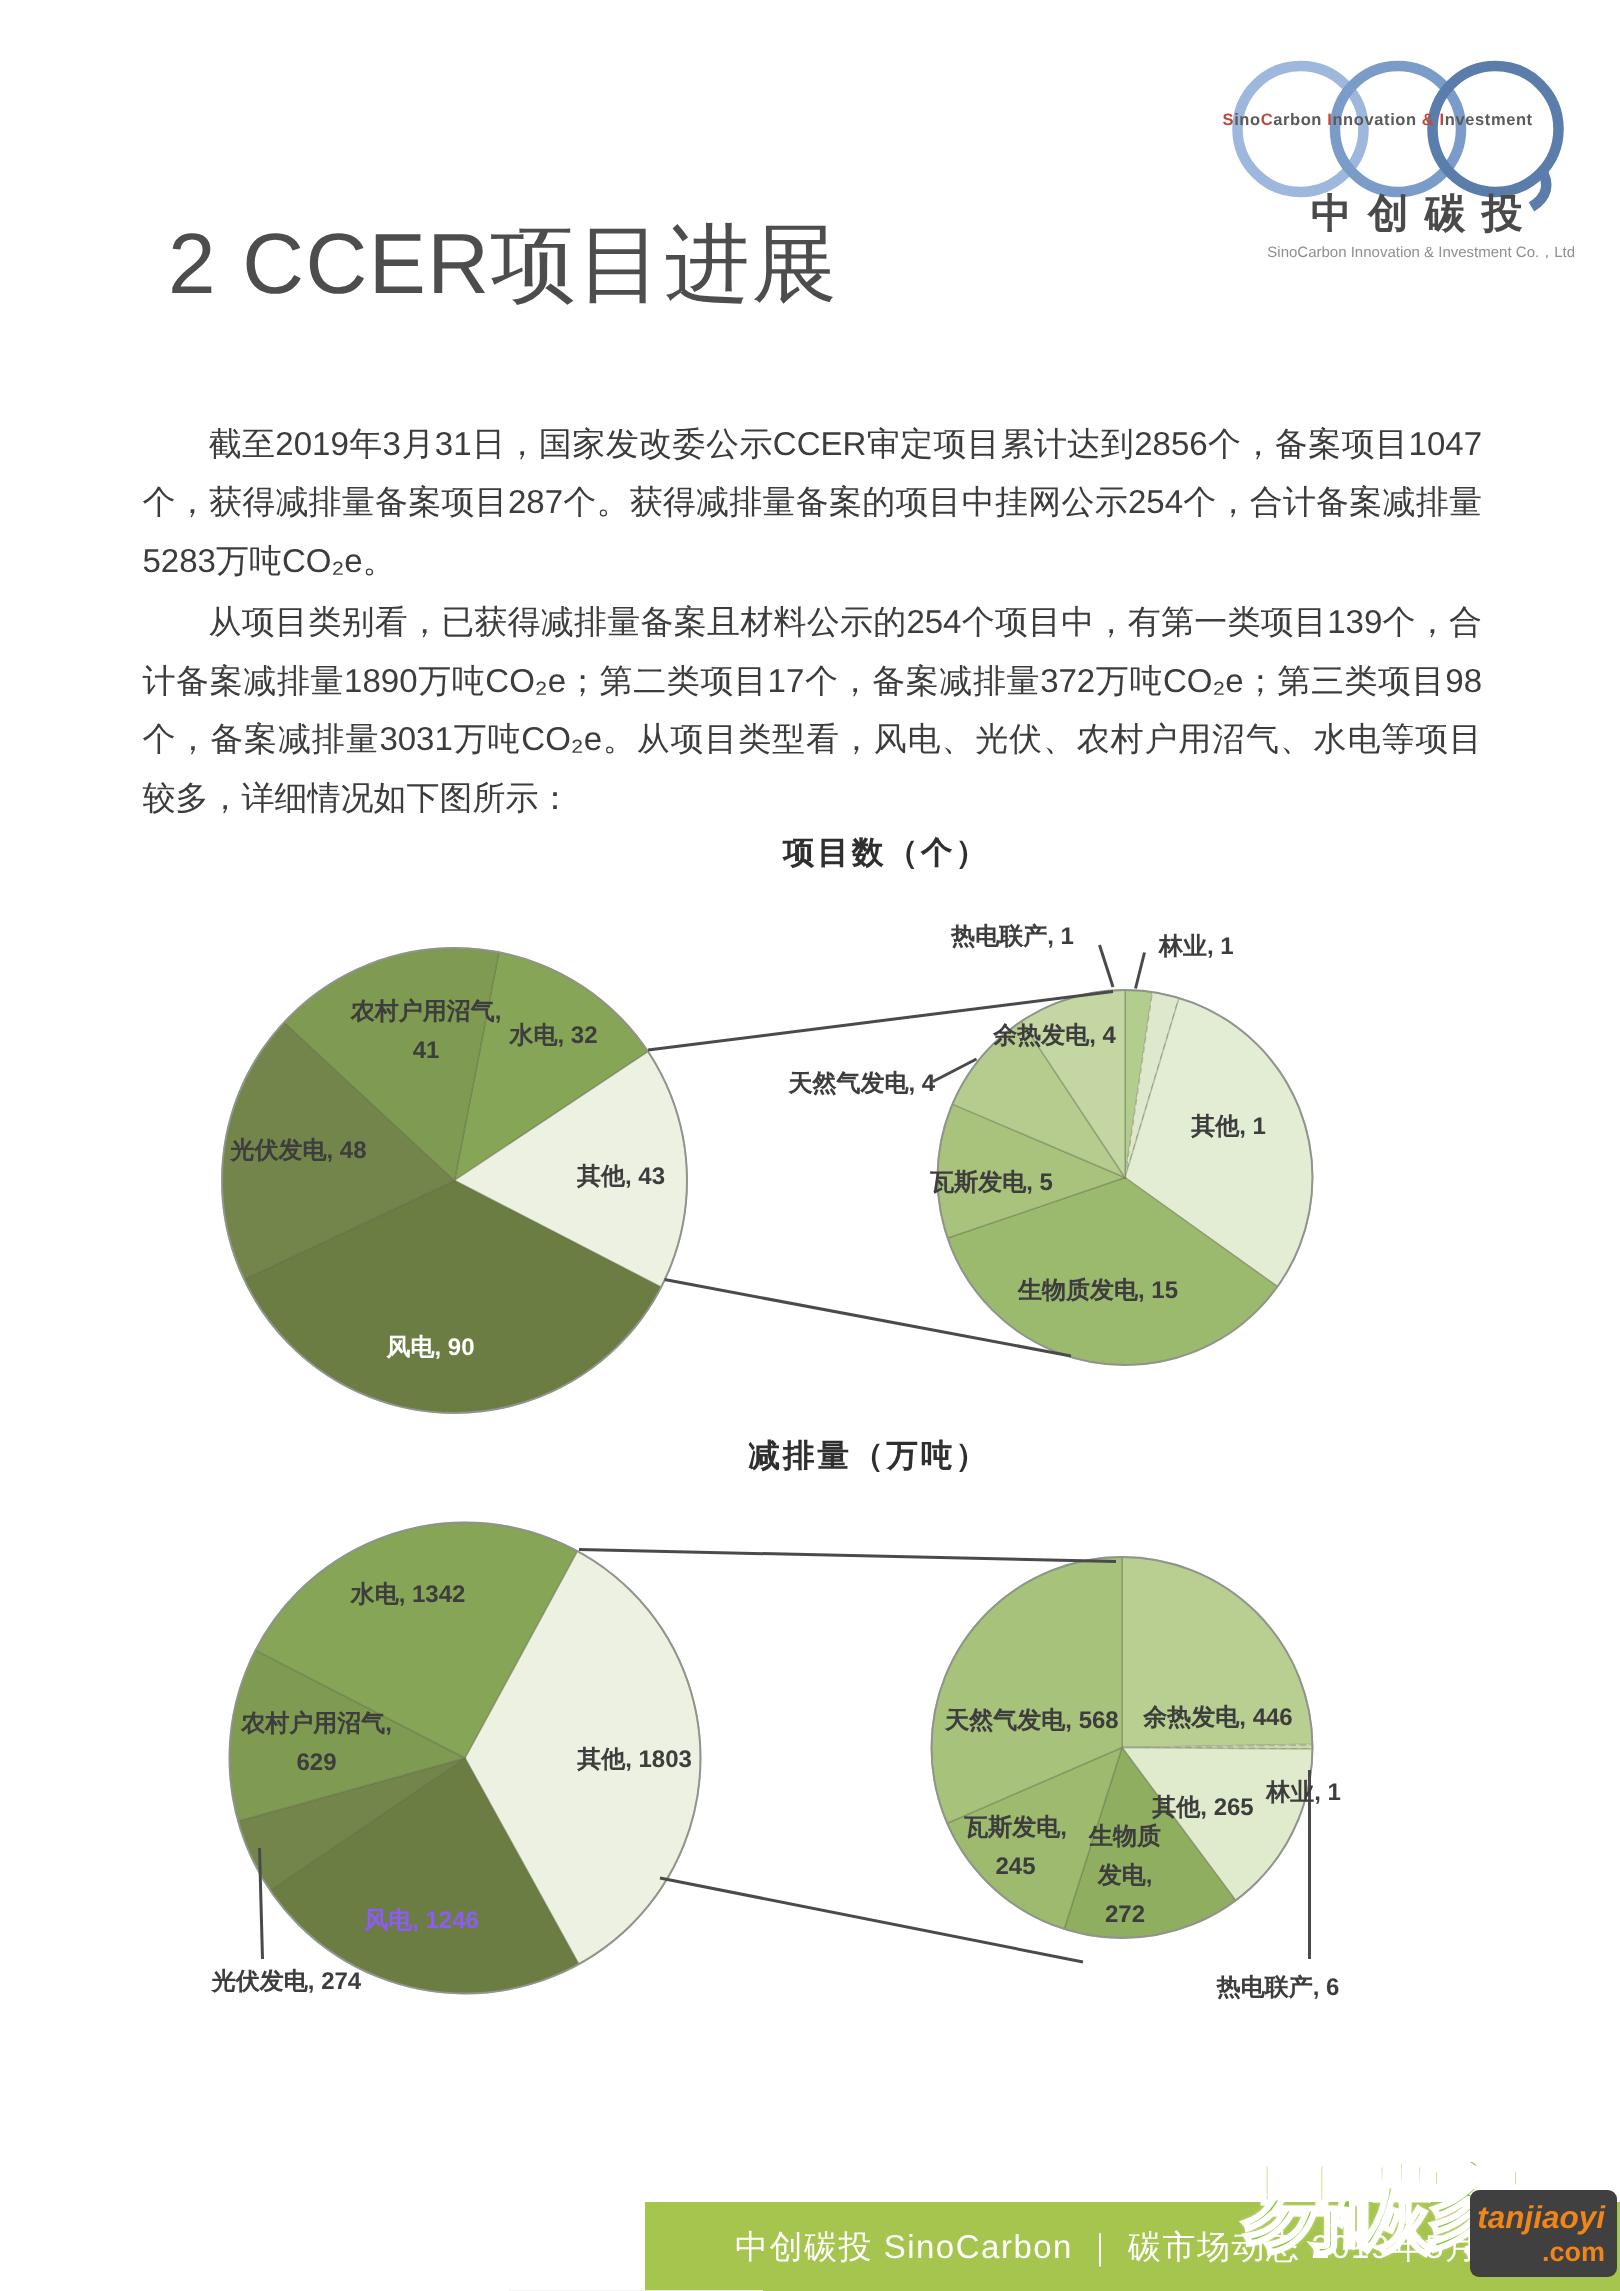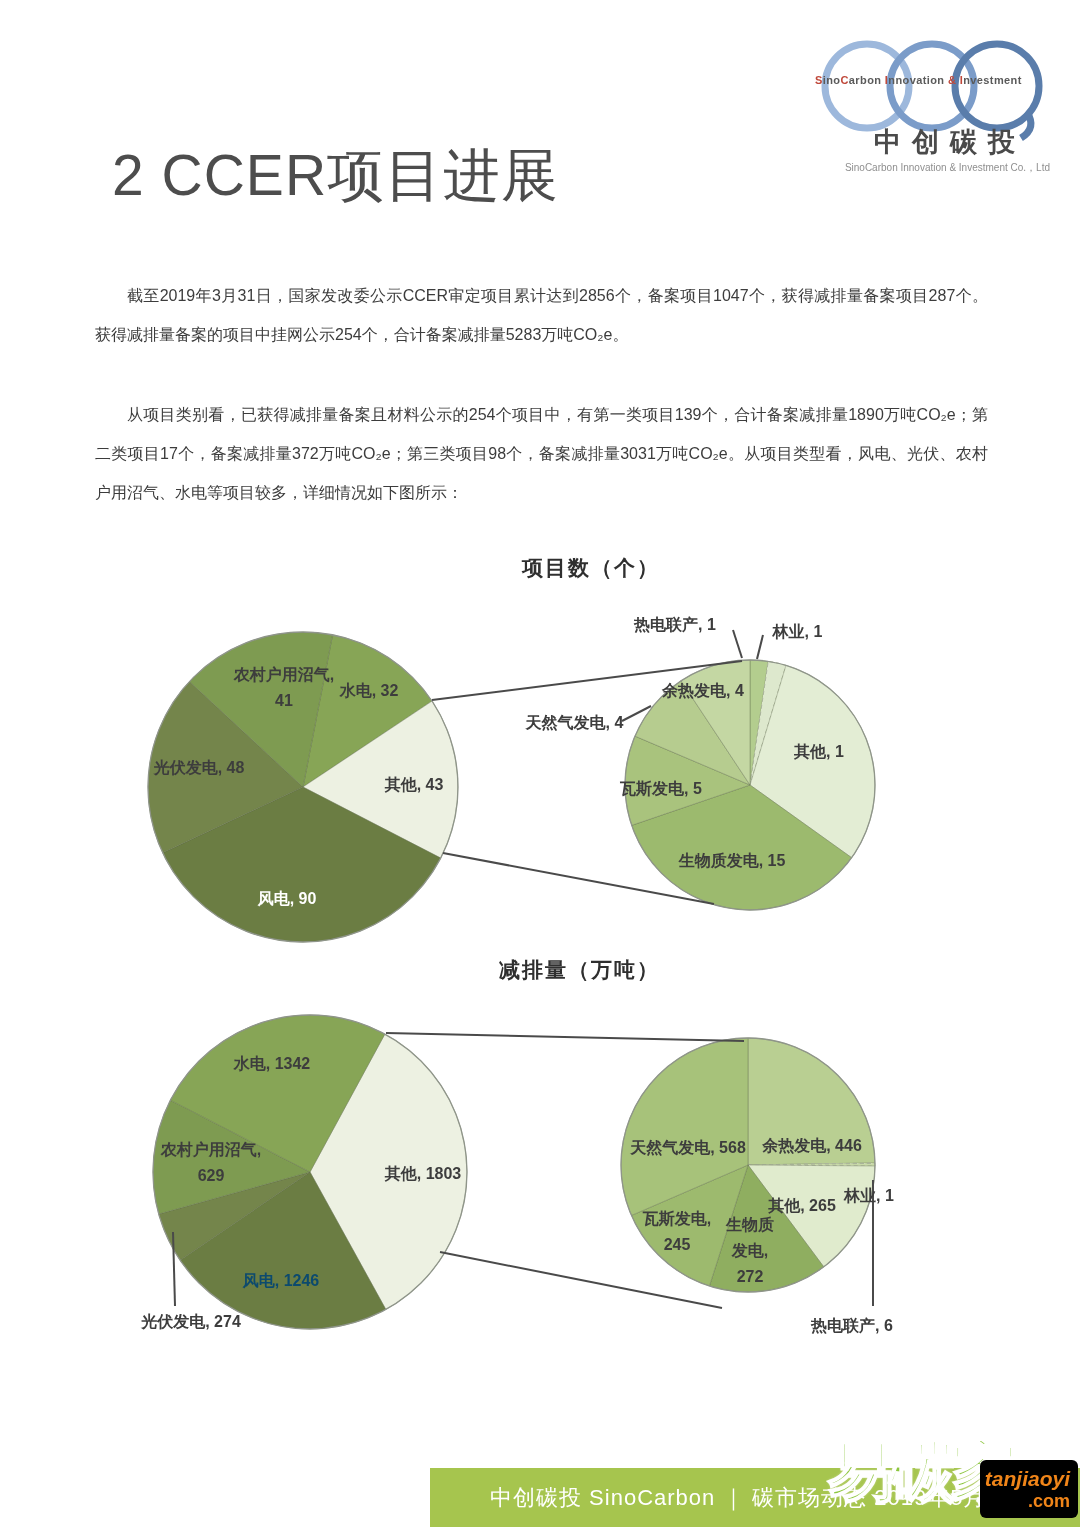--- a/index.html
+++ b/index.html
@@ -10,21 +10,21 @@
   .logo-rings{position:absolute;left:0;top:0;}
   .logo-banner{position:absolute;top:40px;left:0;width:235px;text-align:left;
                font-size:11px;font-weight:700;color:#5a5a5a;letter-spacing:.4px;}
   .logo-cn{position:absolute;top:90px;left:12px;width:235px;text-align:center;
            font-size:27px;font-weight:600;color:#4a4a4a;letter-spacing:11px;text-indent:11px;}
   .logo-en{position:absolute;top:127px;left:0;width:235px;text-align:right;
            font-size:10px;color:#8f8f8f;}
   
   .heading{position:absolute;left:112px;top:138px;margin:0;font-size:57px;font-weight:300;
            color:#4d4d4d;letter-spacing:1px;}
-  .body{position:absolute;left:95px;width:893px;margin:0;font-size:16px;line-height:39px;
+  .body{position:absolute;left:95px;width:893px;margin:0;font-size:22px;line-height:39px;
         color:#3c3c3c;text-align:justify;text-indent:2em;}
   .para1{top:276px;}
   .para2{top:395px;}
   
   .chart-title{position:absolute;left:340px;width:320px;text-align:right;
                font-size:21px;font-weight:700;color:#2f2f2f;letter-spacing:2px;}
   .ct1{top:554px;}
   .ct2{top:956px;}
   #pies{position:absolute;left:0;top:0;}
   .pie-label{position:absolute;font-size:16px;font-weight:700;color:#3d3d3d;
@@ -32,21 +32,21 @@
   
   .footer-bar{position:absolute;left:430px;top:1468px;width:650px;height:59px;background:#a6c54e;
               display:flex;align-items:center;}
   .footer-text{color:#ffffff;font-size:22px;letter-spacing:1px;padding-left:60px;}
   .wechat{position:absolute;left:748px;top:1426px;display:flex;align-items:center;gap:6px;}
   .wechat-text{font-size:30px;color:#9b9b9b;}
   .watermark{position:absolute;left:828px;top:1432px;width:252px;height:95px;}
   .wm-cn{position:absolute;left:0;top:0;font-size:66px;font-weight:700;color:#8cc63e;
          -webkit-text-stroke:2px #ffffff;letter-spacing:-4px;line-height:1.2;
          text-shadow:0 0 3px rgba(255,255,255,.9);}
-  .wm-badge{position:absolute;left:152px;top:28px;width:98px;height:58px;background:#000000;
+  .wm-badge{position:absolute;left:152px;top:28px;width:98px;height:58px;background:#404040;
             border-radius:6px;display:flex;flex-direction:column;align-items:flex-end;
             justify-content:center;padding:2px 8px;box-sizing:border-box;}
   .wm-en{color:#f08519;font-weight:700;font-style:italic;font-size:21px;line-height:24px;}
   .wm-tld{color:#f08519;font-weight:700;font-size:18px;line-height:20px;}
 </style>
 </head>
 <body>
 
 <div class="page">
 
@@ -116,21 +116,21 @@
       <div class="pie-label" style="left: 194px; top: 662px; width: 180px;">农村户用沼气,
 41</div>
       <div class="pie-label" style="left: 620px; top: 612px; width: 110px;">热电联产, 1</div>
       <div class="pie-label" style="left: 760px; top: 619px; width: 75px;">林业, 1</div>
       <div class="pie-label" style="left: 779px; top: 739px; width: 80px;">其他, 1</div>
       <div class="pie-label" style="left: 670px; top: 848px; width: 124px;">生物质发电, 15</div>
       <div class="pie-label" style="left: 610px; top: 776px; width: 102px;">瓦斯发电, 5</div>
       <div class="pie-label" style="left: 517px; top: 710px; width: 115px;">天然气发电, 4</div>
       <div class="pie-label" style="left: 653px; top: 678px; width: 100px;">余热发电, 4</div>
       <div class="pie-label" style="left: 371px; top: 1161px; width: 104px;">其他, 1803</div>
-      <div class="pie-label" style="left: 229px; top: 1268px; width: 104px; color: #0c4a6e;">风电, 1246</div>
+      <div class="pie-label" style="left: 229px; top: 1268px; width: 104px; color: #8b5cf6;">风电, 1246</div>
       <div class="pie-label" style="left: 128px; top: 1309px; width: 126px;">光伏发电, 274</div>
       <div class="pie-label" style="left: 121px; top: 1137px; width: 180px;">农村户用沼气,
 629</div>
       <div class="pie-label" style="left: 222px; top: 1051px; width: 100px;">水电, 1342</div>
       <div class="pie-label" style="left: 758px; top: 1133px; width: 108px;">余热发电, 446</div>
       <div class="pie-label" style="left: 838px; top: 1183px; width: 62px;">林业, 1</div>
       <div class="pie-label" style="left: 800px; top: 1313px; width: 104px;">热电联产, 6</div>
       <div class="pie-label" style="left: 750px; top: 1193px; width: 104px;">其他, 265</div>
       <div class="pie-label" style="left: 710px; top: 1212px; width: 80px;">生物质
 发电,

